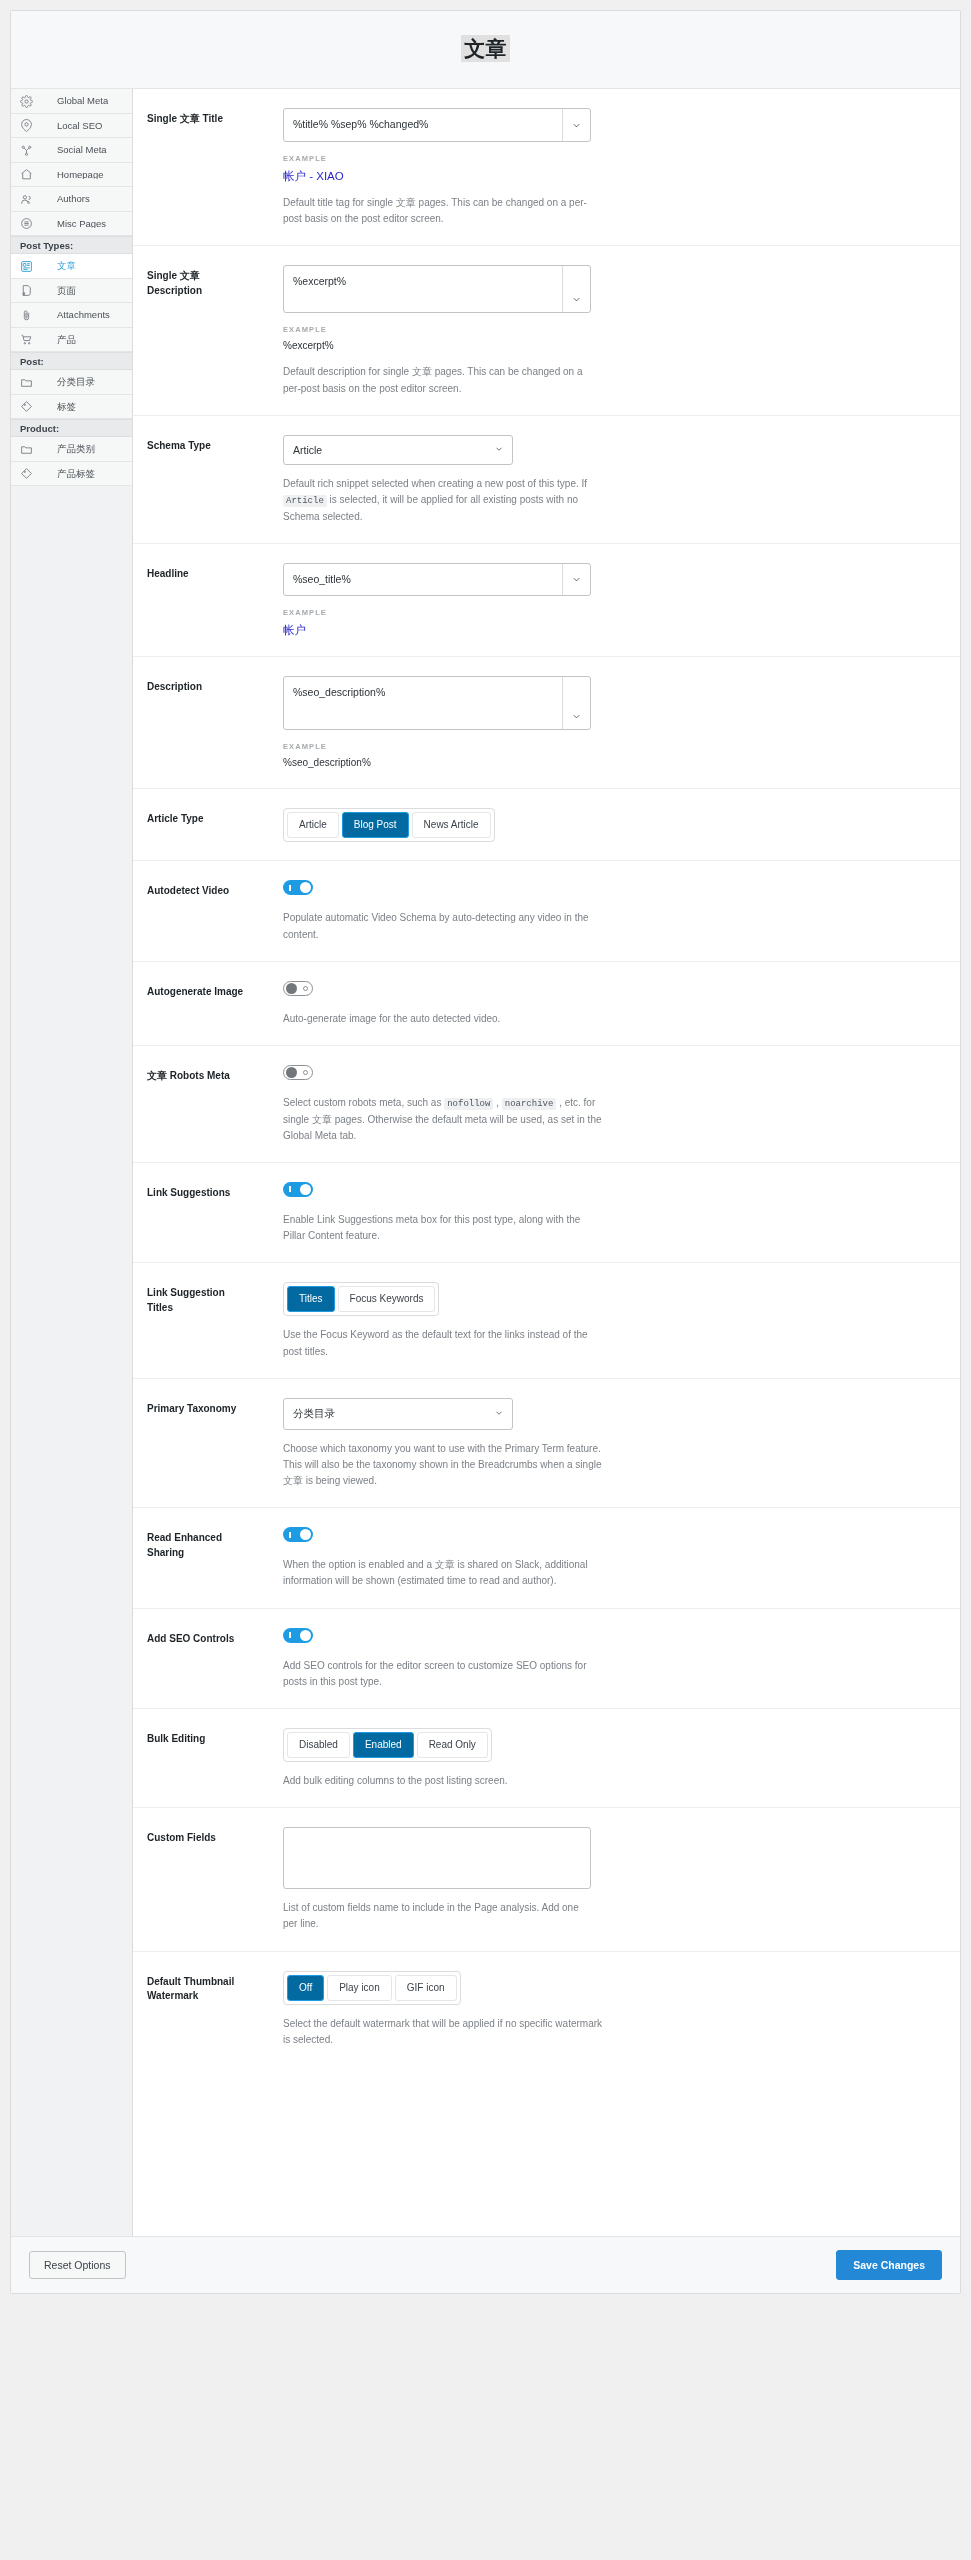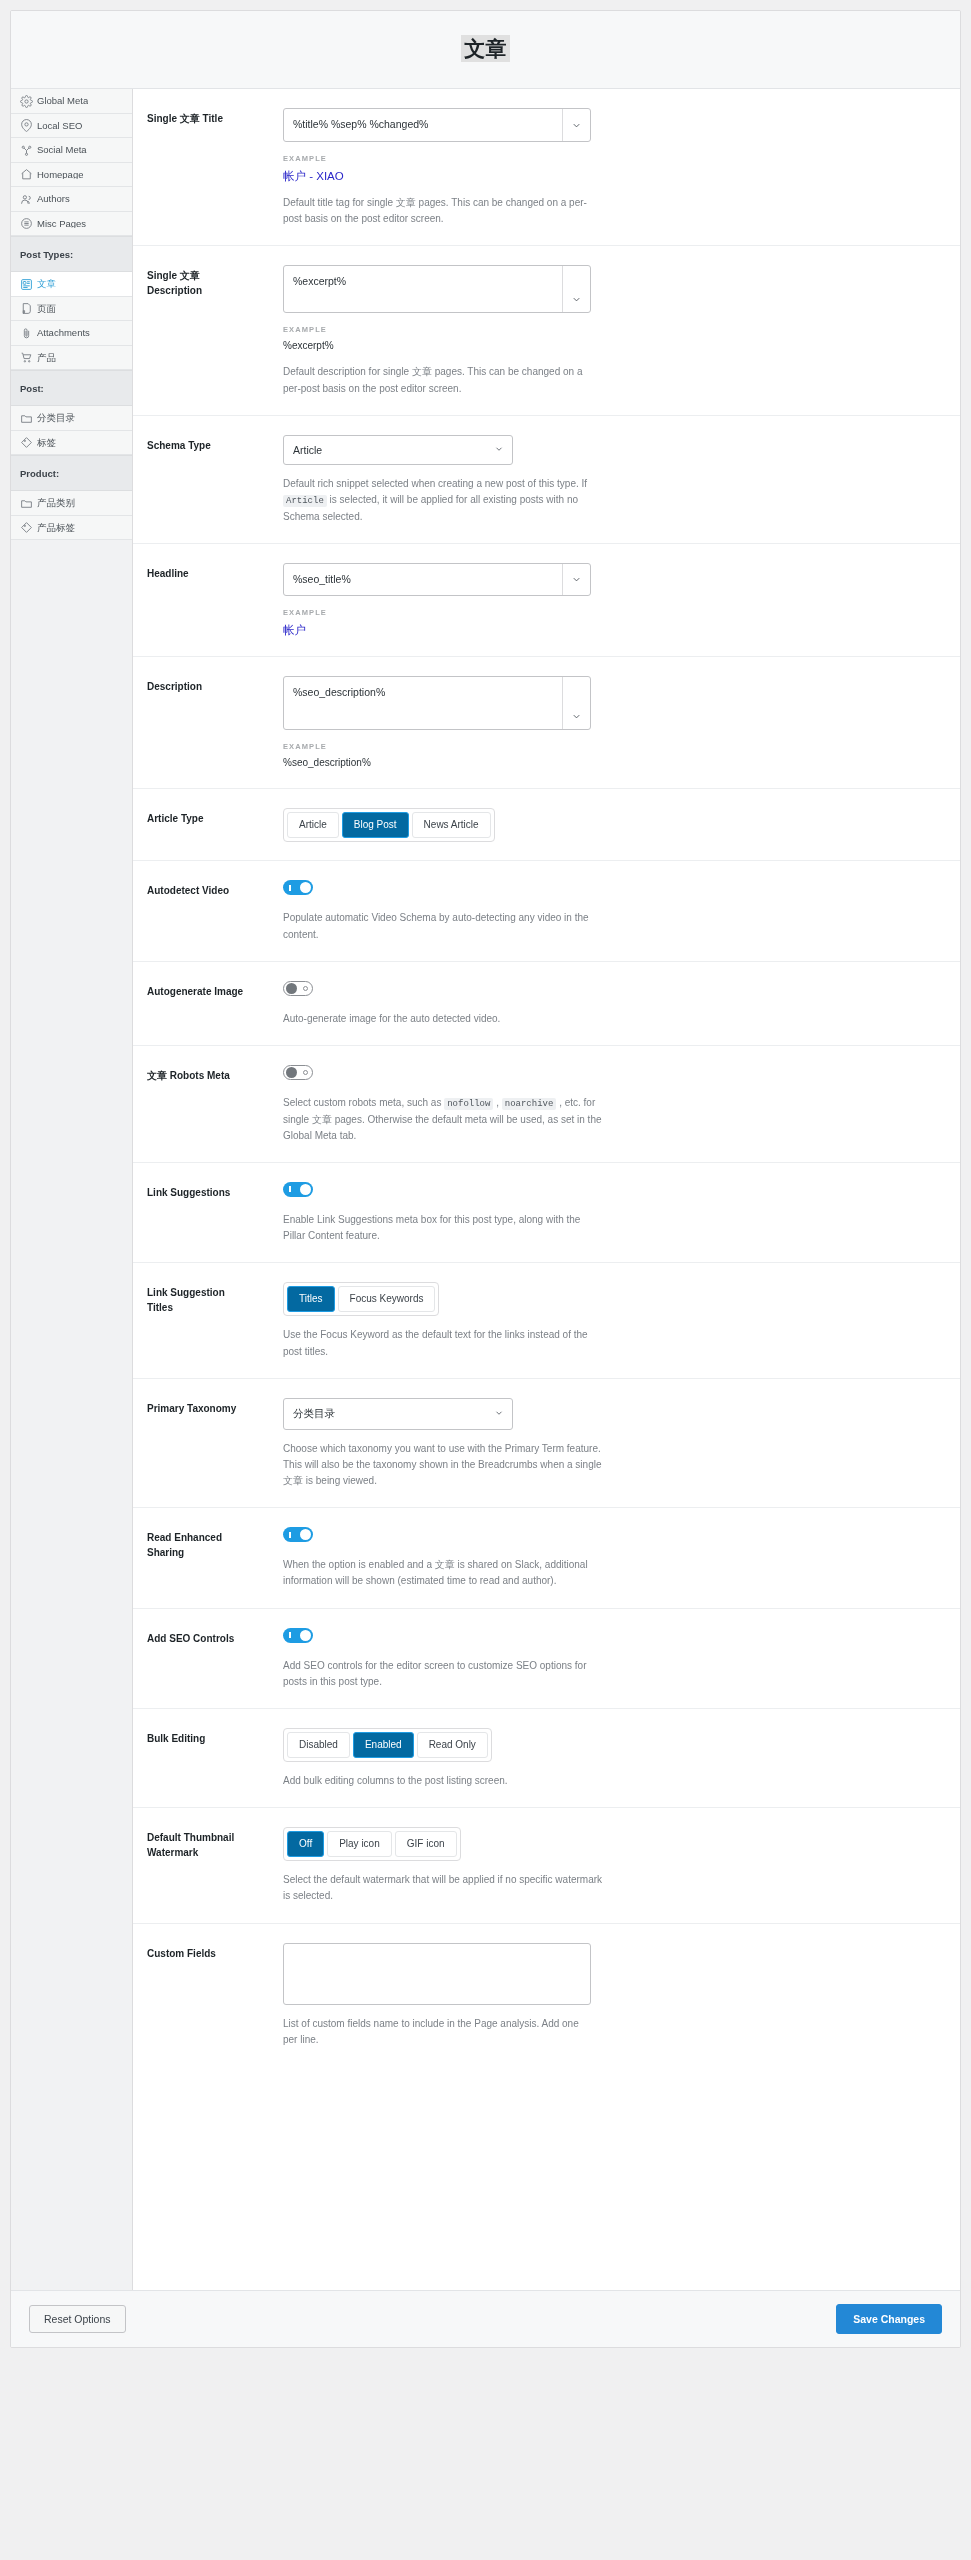--- a/index.html
+++ b/index.html
@@ -55,21 +55,21 @@
   
   .sidebar {
     width: 122px;
     flex: 0 0 122px;
     background: #f6f7f7;
     border-right: 1px solid #dcdcde;
   }
   .nav-item {
     display: flex;
     align-items: center;
-    gap: 4px;
+    gap: 24px;
     padding: 8px 9px;
     height: 24.5px;
     min-height: 24.5px;
     border-bottom: 1px solid #e3e5e7;
     font-size: 9.5px;
     color: #4a5157;
     cursor: pointer;
     background: #f6f7f7;
     line-height: 1;
   }
@@ -82,21 +82,21 @@
   .nav-item .ico svg { display: block; width: 13px; height: 13px; }
   .nav-label { white-space: nowrap; overflow: hidden; }
   .nav-group {
     padding: 7px 9px;
     background: #e8eaec;
     border-bottom: 1px solid #dcdee0;
     border-top: 1px solid #dcdee0;
     font-size: 9.5px;
     font-weight: 700;
     color: #3c434a;
-    height: 36px;
+    height: 18px;
     display: flex;
     align-items: center;
   }
   .sidebar-fill { background: #f1f2f3; flex: 1 1 auto; }
 
   
   .main { flex: 1 1 auto; background: #fff; min-width: 0; }
   .row {
     display: flex;
     padding: 19px 22px 18px 14px;
@@ -690,39 +690,39 @@
             <div class="btngroup">
               <div class="opt">Disabled</div>
               <div class="opt sel">Enabled</div>
               <div class="opt">Read Only</div>
             </div>
             <div class="hint">Add bulk editing columns to the post listing screen.</div>
           </div>
         </div>
 
         <div class="row">
+          <div class="row-label">Custom Fields</div>
+          <div class="row-field">
+            <div class="textarea-box" placeholder=""></div>
+            <div class="hint">List of custom fields name to include in the Page analysis. Add one per line.</div>
+          </div>
+        </div>
+
+        <div class="row">
           <div class="row-label">Default Thumbnail Watermark</div>
           <div class="row-field">
             <div class="btngroup">
               <div class="opt sel">Off</div>
               <div class="opt">Play icon</div>
               <div class="opt">GIF icon</div>
             </div>
             <div class="hint" style="max-width:322px;">Select the default watermark that will be applied if no specific watermark is selected.</div>
           </div>
         </div>
 
-        <div class="row">
-          <div class="row-label">Custom Fields</div>
-          <div class="row-field">
-            <div class="textarea-box" placeholder=""></div>
-            <div class="hint">List of custom fields name to include in the Page analysis. Add one per line.</div>
-          </div>
-        </div>
-
       </div>
     </div>
 
     <div class="panel-footer">
       <button class="btn-secondary">Reset Options</button>
       <button class="btn-primary">Save Changes</button>
     </div>
 
   </div>
 </div>

